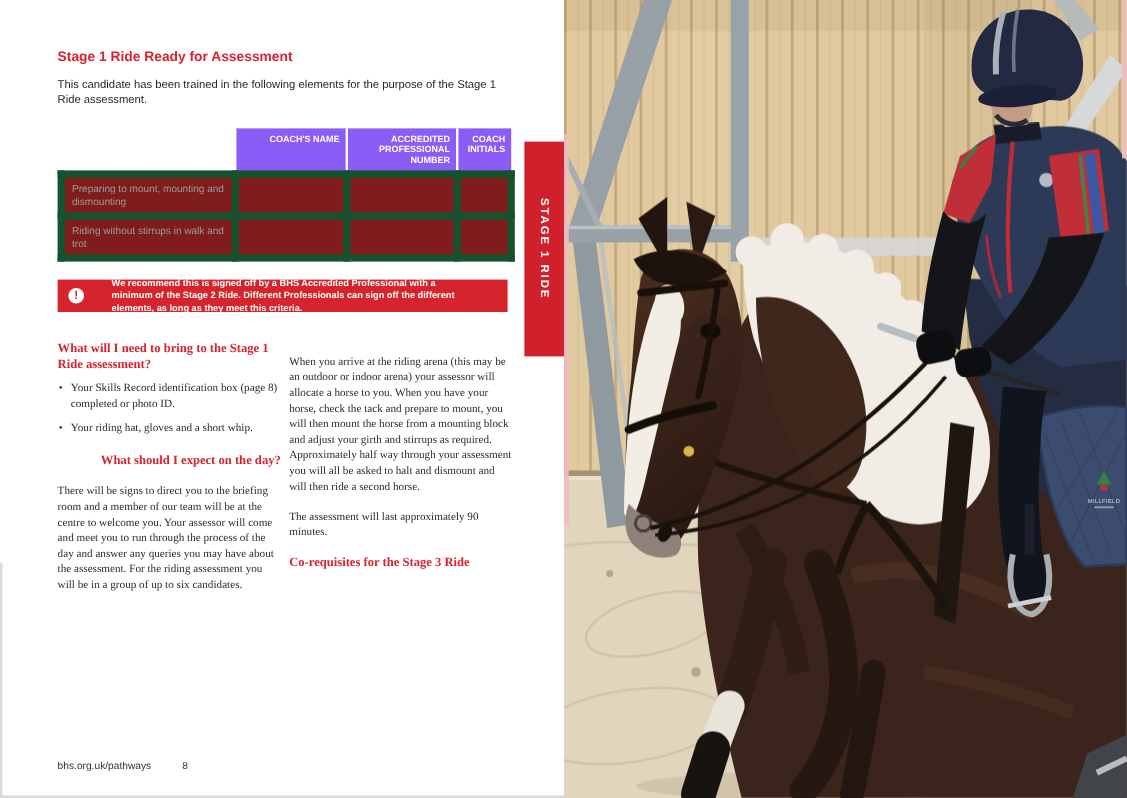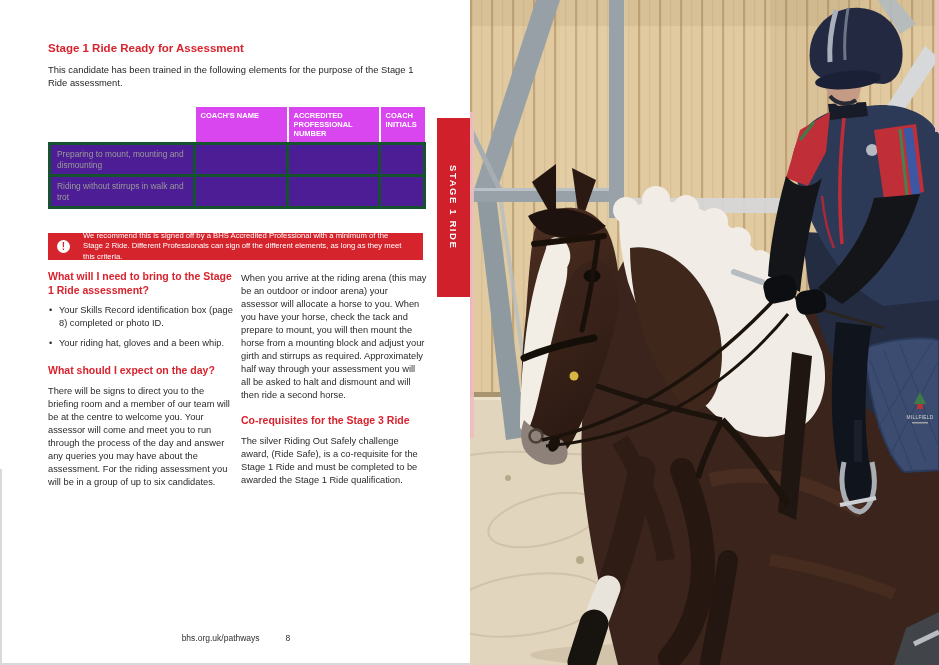--- a/index.html
+++ b/index.html
@@ -10,45 +10,45 @@
   }
   .left-pane{position:absolute;left:0;top:0;width:470px;height:469px;background:#fff;}
 
   .title{position:absolute;left:48px;top:42px;margin:0;font-size:11.5px;font-weight:700;color:#d8232e;}
   .intro{position:absolute;left:48px;top:64px;width:372px;margin:0;font-size:9.4px;line-height:1.35;color:#262626;}
 
   table.skills{position:absolute;left:48px;top:107px;width:375px;border-collapse:collapse;table-layout:fixed;}
   table.skills col.c0{width:145px}table.skills col.c1{width:93px}
   table.skills col.c2{width:92px}table.skills col.c3{width:45px}
   table.skills th{
-    background:#d946ef;color:#fff;font-size:7.5px;line-height:1.2;font-weight:700;
-    text-align:left;vertical-align:top;padding:4px 5px;height:33px;box-sizing:border-box;
+    background:#8b5cf6;color:#fff;font-size:7.5px;line-height:1.2;font-weight:700;
+    text-align:right;vertical-align:top;padding:4px 5px;height:33px;box-sizing:border-box;
     border-left:2px solid #fff;text-transform:uppercase;
   }
   table.skills td.corner{border:none;background:#fff;}
-  table.skills td{border:3px solid #14532d;height:31px;box-sizing:border-box;background:#4c1d95;}
+  table.skills td{border:6px solid #14532d;height:31px;box-sizing:border-box;background:#7f1d1d;}
   table.skills td.lbl{color:#9a9a9a;font-size:8.4px;line-height:1.25;padding:4px 6px;vertical-align:middle;}
 
   .notice{position:absolute;left:48px;top:233px;width:375px;height:27px;background:#d6242c;
     display:flex;align-items:center;gap:7px;padding:0 9px;box-sizing:border-box;}
   .notice-icon{flex:0 0 13px;width:13px;height:13px;border-radius:50%;background:#fff;color:#d6242c;
     font-size:10px;font-weight:800;line-height:13px;text-align:center;}
-  .notice p{margin:6px;color:#fff;font-size:7.7px;font-weight:400;line-height:1.32;}
-
-  .col{position:absolute;top:270px;color:#2a2a2a;}
+  .notice p{margin:16px;color:#fff;font-size:7.7px;font-weight:700;line-height:1.32;}
+
+  .col{position:absolute;top:284px;color:#2a2a2a;font-family:Liberation Serif, serif;}
   .col1{left:48px;width:186px;}
   .col2{left:241px;width:186px;}
   .col h2{margin:0 0 7px 0;font-size:10.5px;line-height:1.3;font-weight:700;color:#d8232e;}
-  .col p{margin:2px 0 12px 0;font-size:9.3px;line-height:1.4;}
+  .col p{margin:12px 0 12px 0;font-size:9.3px;line-height:1.4;}
   .col ul{margin:0 0 12px 0;padding:0 0 0 11px;list-style:none;}
   .col li{position:relative;margin:0 0 7px 0;font-size:9.3px;line-height:1.4;}
   .col li::before{content:"\2022";position:absolute;left:-10px;color:#2a2a2a;}
-  .col h2.gap{margin-top:14px;}
-
-  .footer{position:absolute;left:48px;top:633px;width:376px;display:flex;justify-content:center;
+  .col h2.gap{margin-top:14px;text-align:right;}
+
+  .footer{position:absolute;left:48px;top:633px;width:376px;display:flex;justify-content:flex-start;
     font-size:8.5px;color:#2f2f2f;gap:26px;}
   .footer .url{cursor:pointer;}
 
   .side-tab{position:absolute;left:437px;top:118px;width:33px;height:179px;background:#d0202b;
     color:#fff;writing-mode:vertical-rl;display:flex;align-items:center;justify-content:center;
     font-size:9.5px;font-weight:700;letter-spacing:1.6px;}
 
   .photo{position:absolute;left:470px;top:0;width:469px;height:665px;margin:0;}
   .photo svg{display:block;}
 </style>
@@ -90,30 +90,30 @@
 
   <div class="notice">
     <span class="notice-icon">!</span>
     <p>We recommend this is signed off by a BHS Accredited Professional with a minimum of the Stage 2 Ride. Different Professionals can sign off the different elements, as long as they meet this criteria.</p>
   </div>
 
   <div class="col col1">
     <h2>What will I need to bring to the Stage 1 Ride assessment?</h2>
     <ul>
       <li>Your Skills Record identification box (page 8) completed or photo ID.</li>
-      <li>Your riding hat, gloves and a been whip.</li>
+      <li>Your riding hat, gloves and a short whip.</li>
     </ul>
     <h2 class="gap">What should I expect on the day?</h2>
     <p>There will be signs to direct you to the briefing room and a member of our team will be at the centre to welcome you. Your assessor will come and meet you to run through the process of the day and answer any queries you may have about the assessment. For the riding assessment you will be in a group of up to six candidates.</p>
   </div>
 
   <div class="col col2">
     <p>When you arrive at the riding arena (this may be an outdoor or indoor arena) your assessor will allocate a horse to you. When you have your horse, check the tack and prepare to mount, you will then mount the horse from a mounting block and adjust your girth and stirrups as required. Approximately half way through your assessment you will all be asked to halt and dismount and will then ride a second horse.</p>
+    <p>The assessment will last approximately 90 minutes.</p>
     <h2>Co-requisites for the Stage 3 Ride</h2>
-    <p>The silver Riding Out Safely challenge award, (Ride Safe), is a co-requisite for the Stage 1 Ride and must be completed to be awarded the Stage 1 Ride qualification.</p>
   </div>
 
   <div class="footer">
     <span class="url">bhs.org.uk/pathways</span>
     <span>8</span>
   </div>
 </section>
 
 <div class="side-tab">STAGE 1 RIDE</div>
 

